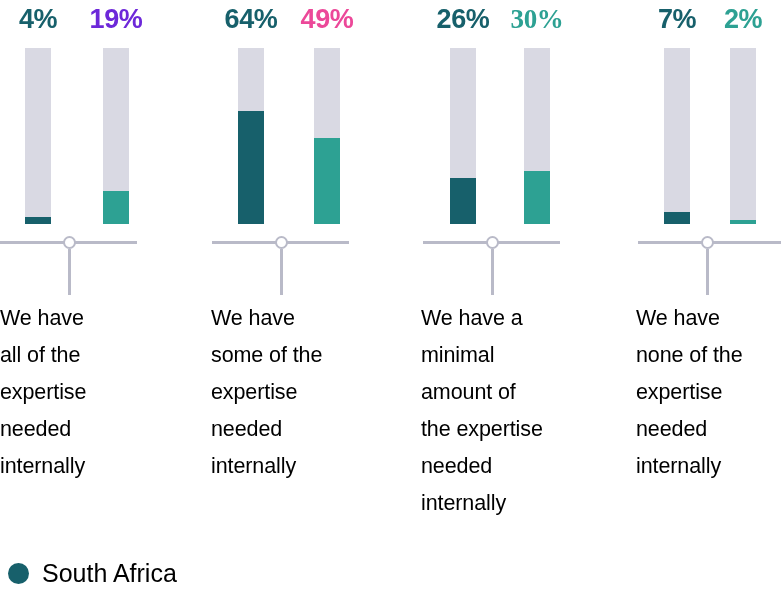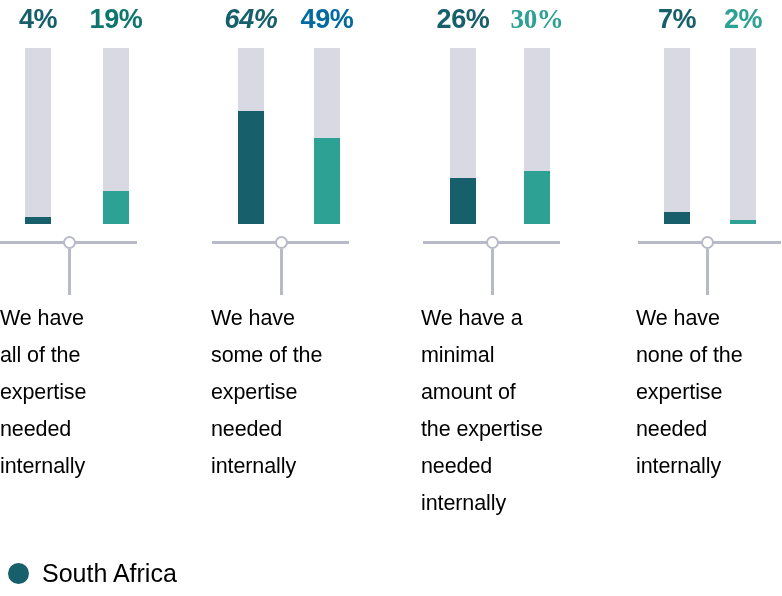--- a/index.html
+++ b/index.html
@@ -153,21 +153,21 @@
 </head>
 <body>
 
 <div id="chart-root">
 
   <div class="groups">
 
     <div class="group" style="width:205px">
       <div class="value-row">
         <div class="value-label sa" style="width: 76px; margin-left: 0px; color: rgb(23, 96, 107);">4%</div>
-        <div class="value-label ga" style="width: 80px; margin-left: 0px; color: #0f766e;">19%</div>
+        <div class="value-label ga" style="width: 80px; margin-left: 0px; color: #6d28d9;">19%</div>
       </div>
 
       <div class="bars-row">
         <div class="bar-slot" style="width:76px">
           <div class="track" style="background: rgb(217, 217, 227);">
             <div class="fill sa" style="height: 4%; background: rgb(23, 96, 107);"></div>
           </div>
         </div>
         <div class="bar-slot" style="width:80px">
           <div class="track" style="background: rgb(217, 217, 227);">
@@ -186,22 +186,22 @@
         <div>We have</div>
         <div>all of the</div>
         <div>expertise</div>
         <div>needed</div>
         <div>internally</div>
       </div>
     </div>
 
     <div class="group" style="width:206px">
       <div class="value-row">
-        <div class="value-label sa" style="width: 76px; margin-left: 8px; color: rgb(23, 96, 107); font-style: italic;">64%</div>
-        <div class="value-label ga" style="width: 80px; margin-left: -2px; color: #0369a1;">49%</div>
+        <div class="value-label sa" style="width: 76px; margin-left: 8px; color: rgb(23, 96, 107);">64%</div>
+        <div class="value-label ga" style="width: 80px; margin-left: -2px; color: #ec4899;">49%</div>
       </div>
 
       <div class="bars-row">
         <div class="bar-slot" style="width:76px;margin-left:8px">
           <div class="track" style="background: rgb(217, 217, 227);">
             <div class="fill sa" style="height: 64%; background: rgb(23, 96, 107);"></div>
           </div>
         </div>
         <div class="bar-slot" style="width:80px;margin-left:-2px">
           <div class="track" style="background: rgb(217, 217, 227);">

